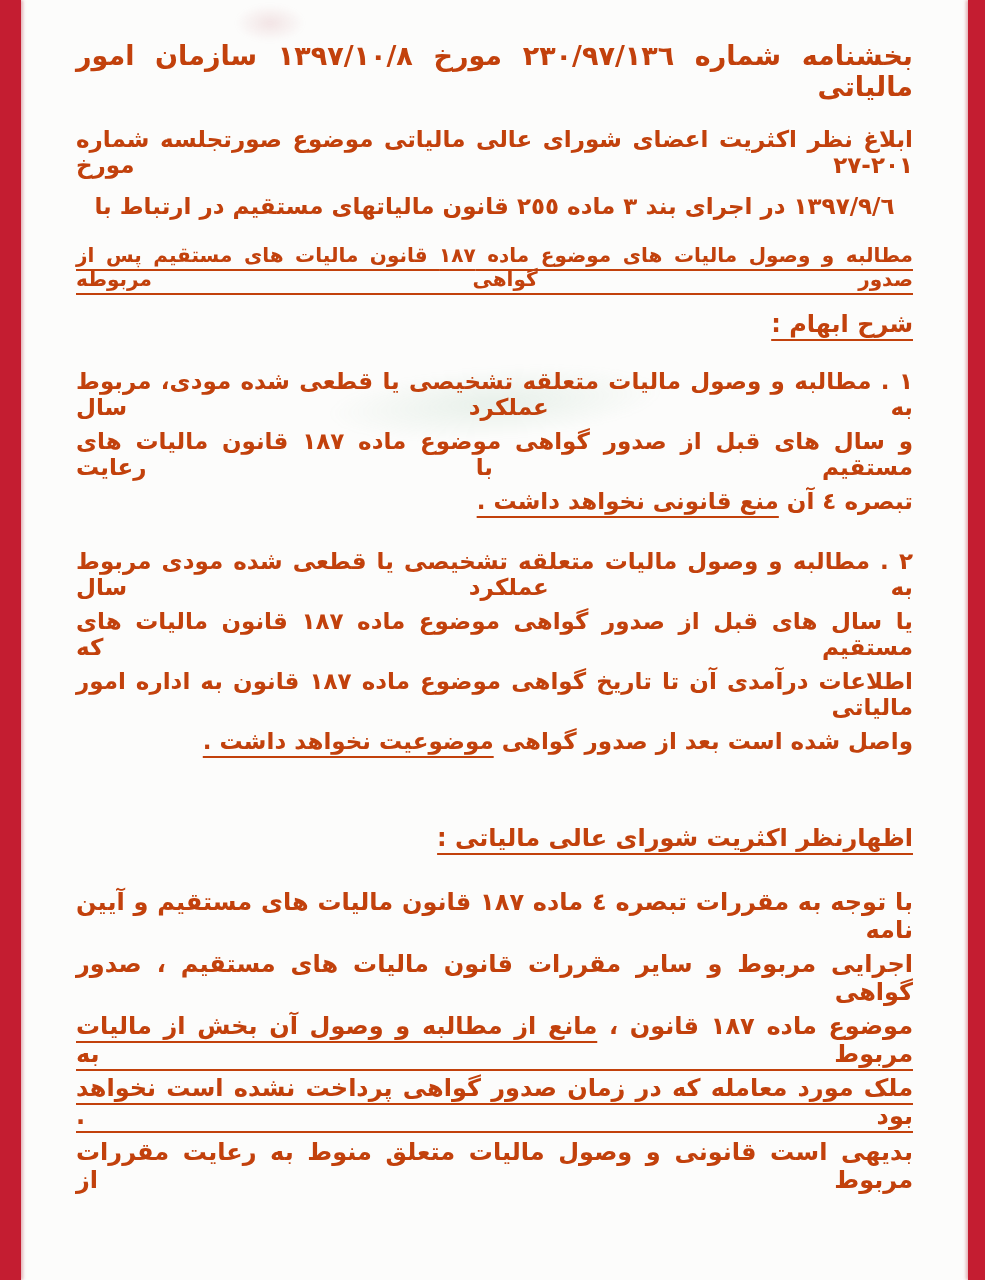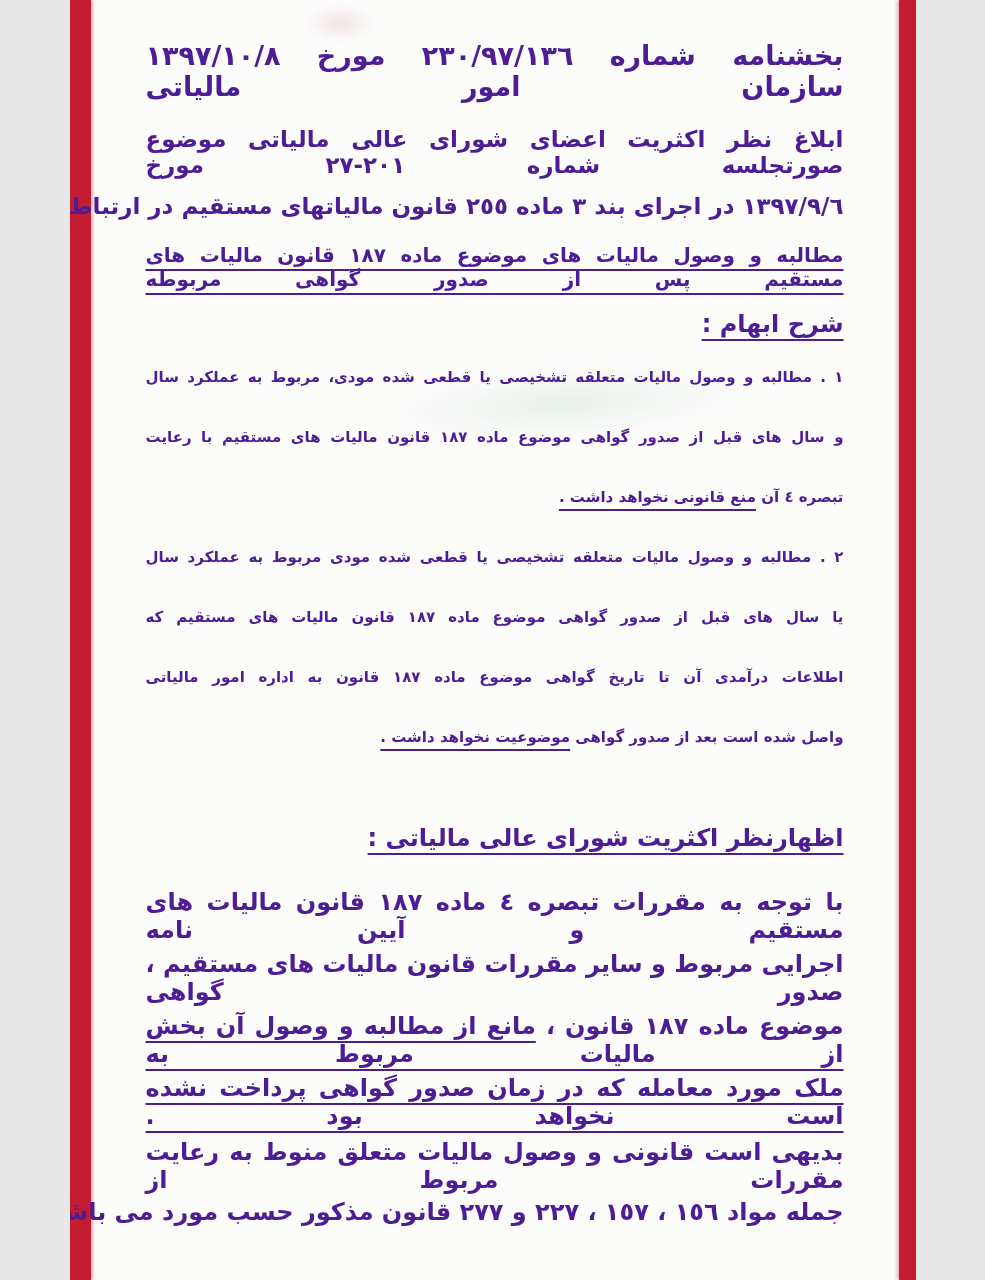--- a/index.html
+++ b/index.html
@@ -2,28 +2,28 @@
 <html lang="fa" dir="rtl"><head>
   <meta charset="utf-8">
   <style>
     html, body {
       margin: 0;
       padding: 0;
       background: #e8e8e8;
     }
     .page {
       position: relative;
-      width: 846px;
+      width: 985px;
       height: 1280px;
       margin: 0 auto;
       background: #fcfcfb;
       overflow: hidden;
       font-family: "DejaVu Sans", sans-serif;
       font-weight: bold;
-      color: #4c1d95;
+      color: #c2410c;
       direction: rtl;
     }
     .edge {
       position: absolute;
       top: 0;
       bottom: 0;
       background: #c41d31;
     }
     .edge.left  { left: 0;  width: 21px; box-shadow: 2px 0 3px rgba(180,40,55,.35); }
     .edge.right { right: 0; width: 17px; box-shadow: -2px 0 3px rgba(180,40,55,.35); }
@@ -66,21 +66,21 @@
     span.useg {
       text-decoration-line: underline;
       text-decoration-thickness: 2px;
       text-underline-offset: 7px;
     }
 
     .title   { font-size: 27px; }
     .hline   { font-size: 23px; }
     .subject { font-size: 20px; }
     .sechead { font-size: 24px; }
-    .body1   { font-size: 15px; }
+    .body1   { font-size: 23px; }
     .body2   { font-size: 24px; }
   </style>
 </head>
 <body>
 
 <div class="page">
 
   <div class="edge left"></div>
   <div class="edge right"></div>
 
@@ -107,15 +107,14 @@
   <div class="ln start body1" style="top:728px"><span>واصل شده است بعد از صدور گواهی </span><span class="useg">موضوعیت نخواهد داشت .</span></div>
 
   <div class="ln start sechead u" style="top:824px">اظهارنظر اکثریت شورای عالی مالیاتی :</div>
 
   <div class="ln just body2" style="top:888px">با توجه به مقررات تبصره ٤ ماده ١٨٧ قانون مالیات های مستقیم و آیین نامه</div>
   <div class="ln just body2" style="top:950px">اجرایی مربوط و سایر مقررات قانون مالیات های مستقیم ، صدور گواهی</div>
   <div class="ln just body2" style="top:1012px"><span>موضوع ماده ١٨٧ قانون ، </span><span class="useg">مانع از مطالبه و وصول آن بخش از مالیات مربوط به</span></div>
   <div class="ln just body2 u" style="top:1074px">ملک مورد معامله که در زمان صدور گواهی پرداخت نشده است نخواهد بود .</div>
 
   <div class="ln just body2" style="top:1138px">بدیهی است قانونی و وصول مالیات متعلق منوط به رعایت مقررات مربوط از</div>
-  <div class="ln start body2" style="top:1198px">جمله مواد ١٥٦ ، ١٥٧ ، ٢٢٧ و ٢٧٧ قانون مذکور حسب مورد می باشد .</div>
 
 </div>
 
 </body></html>

